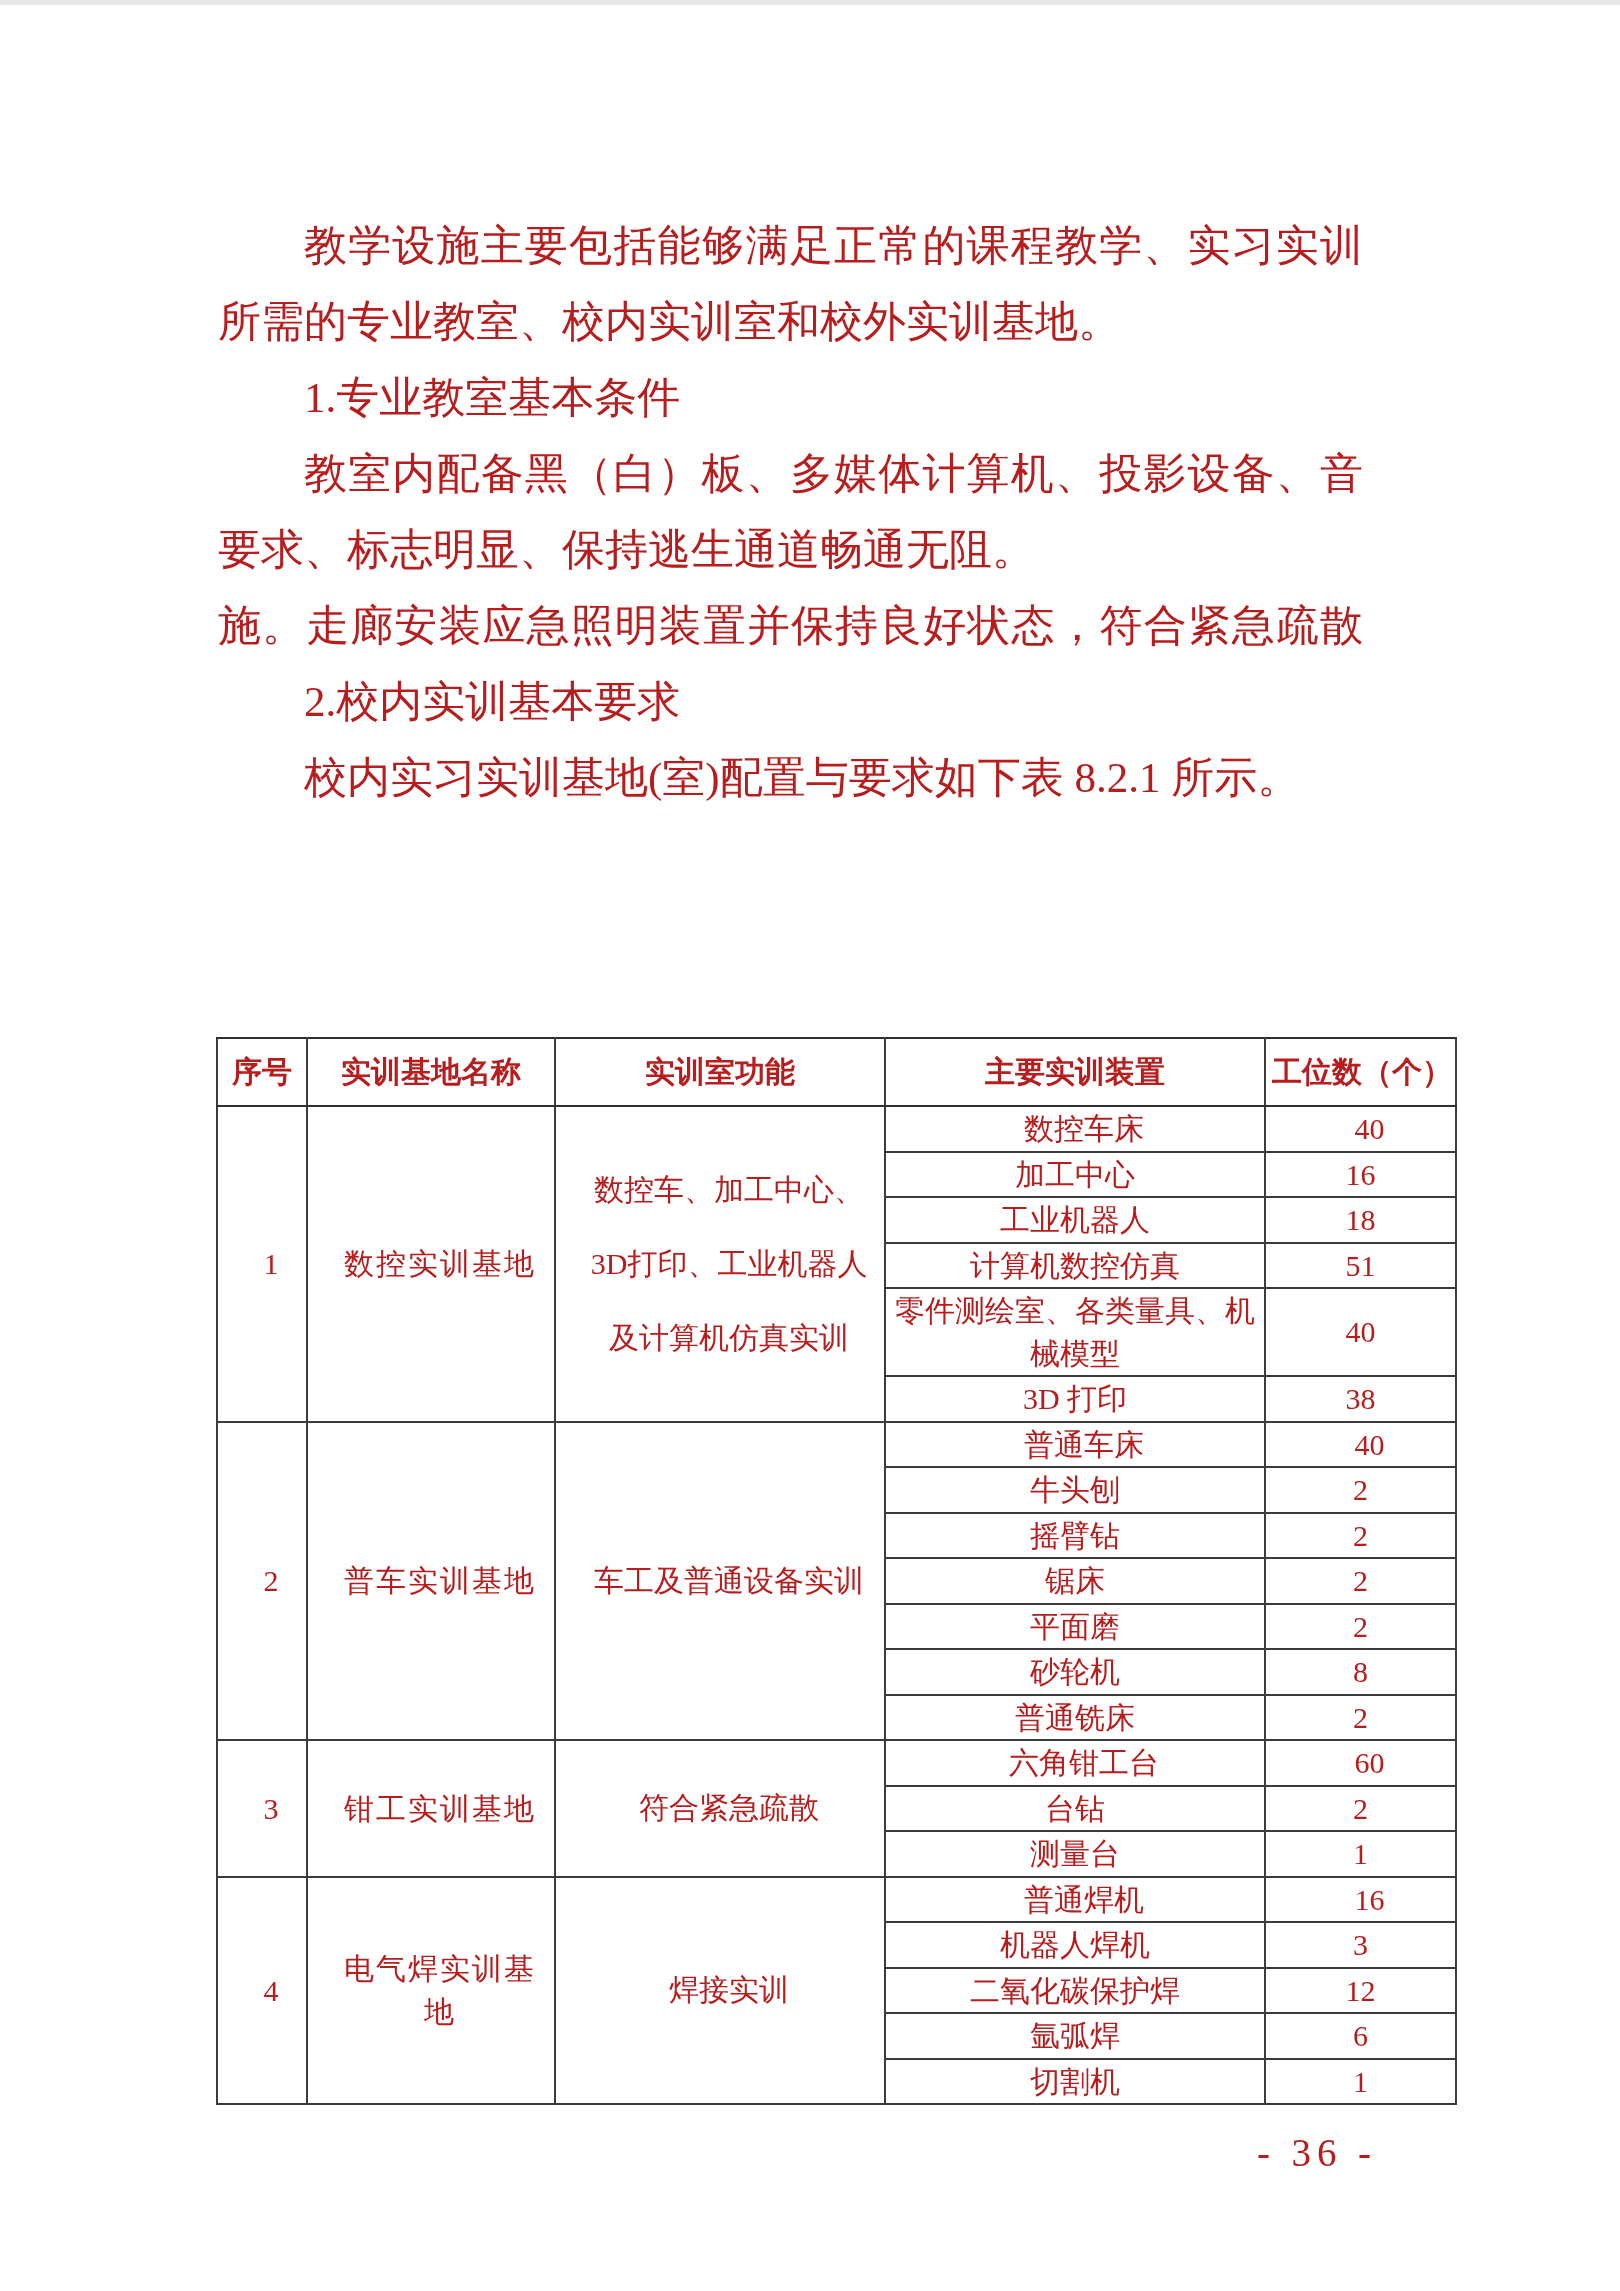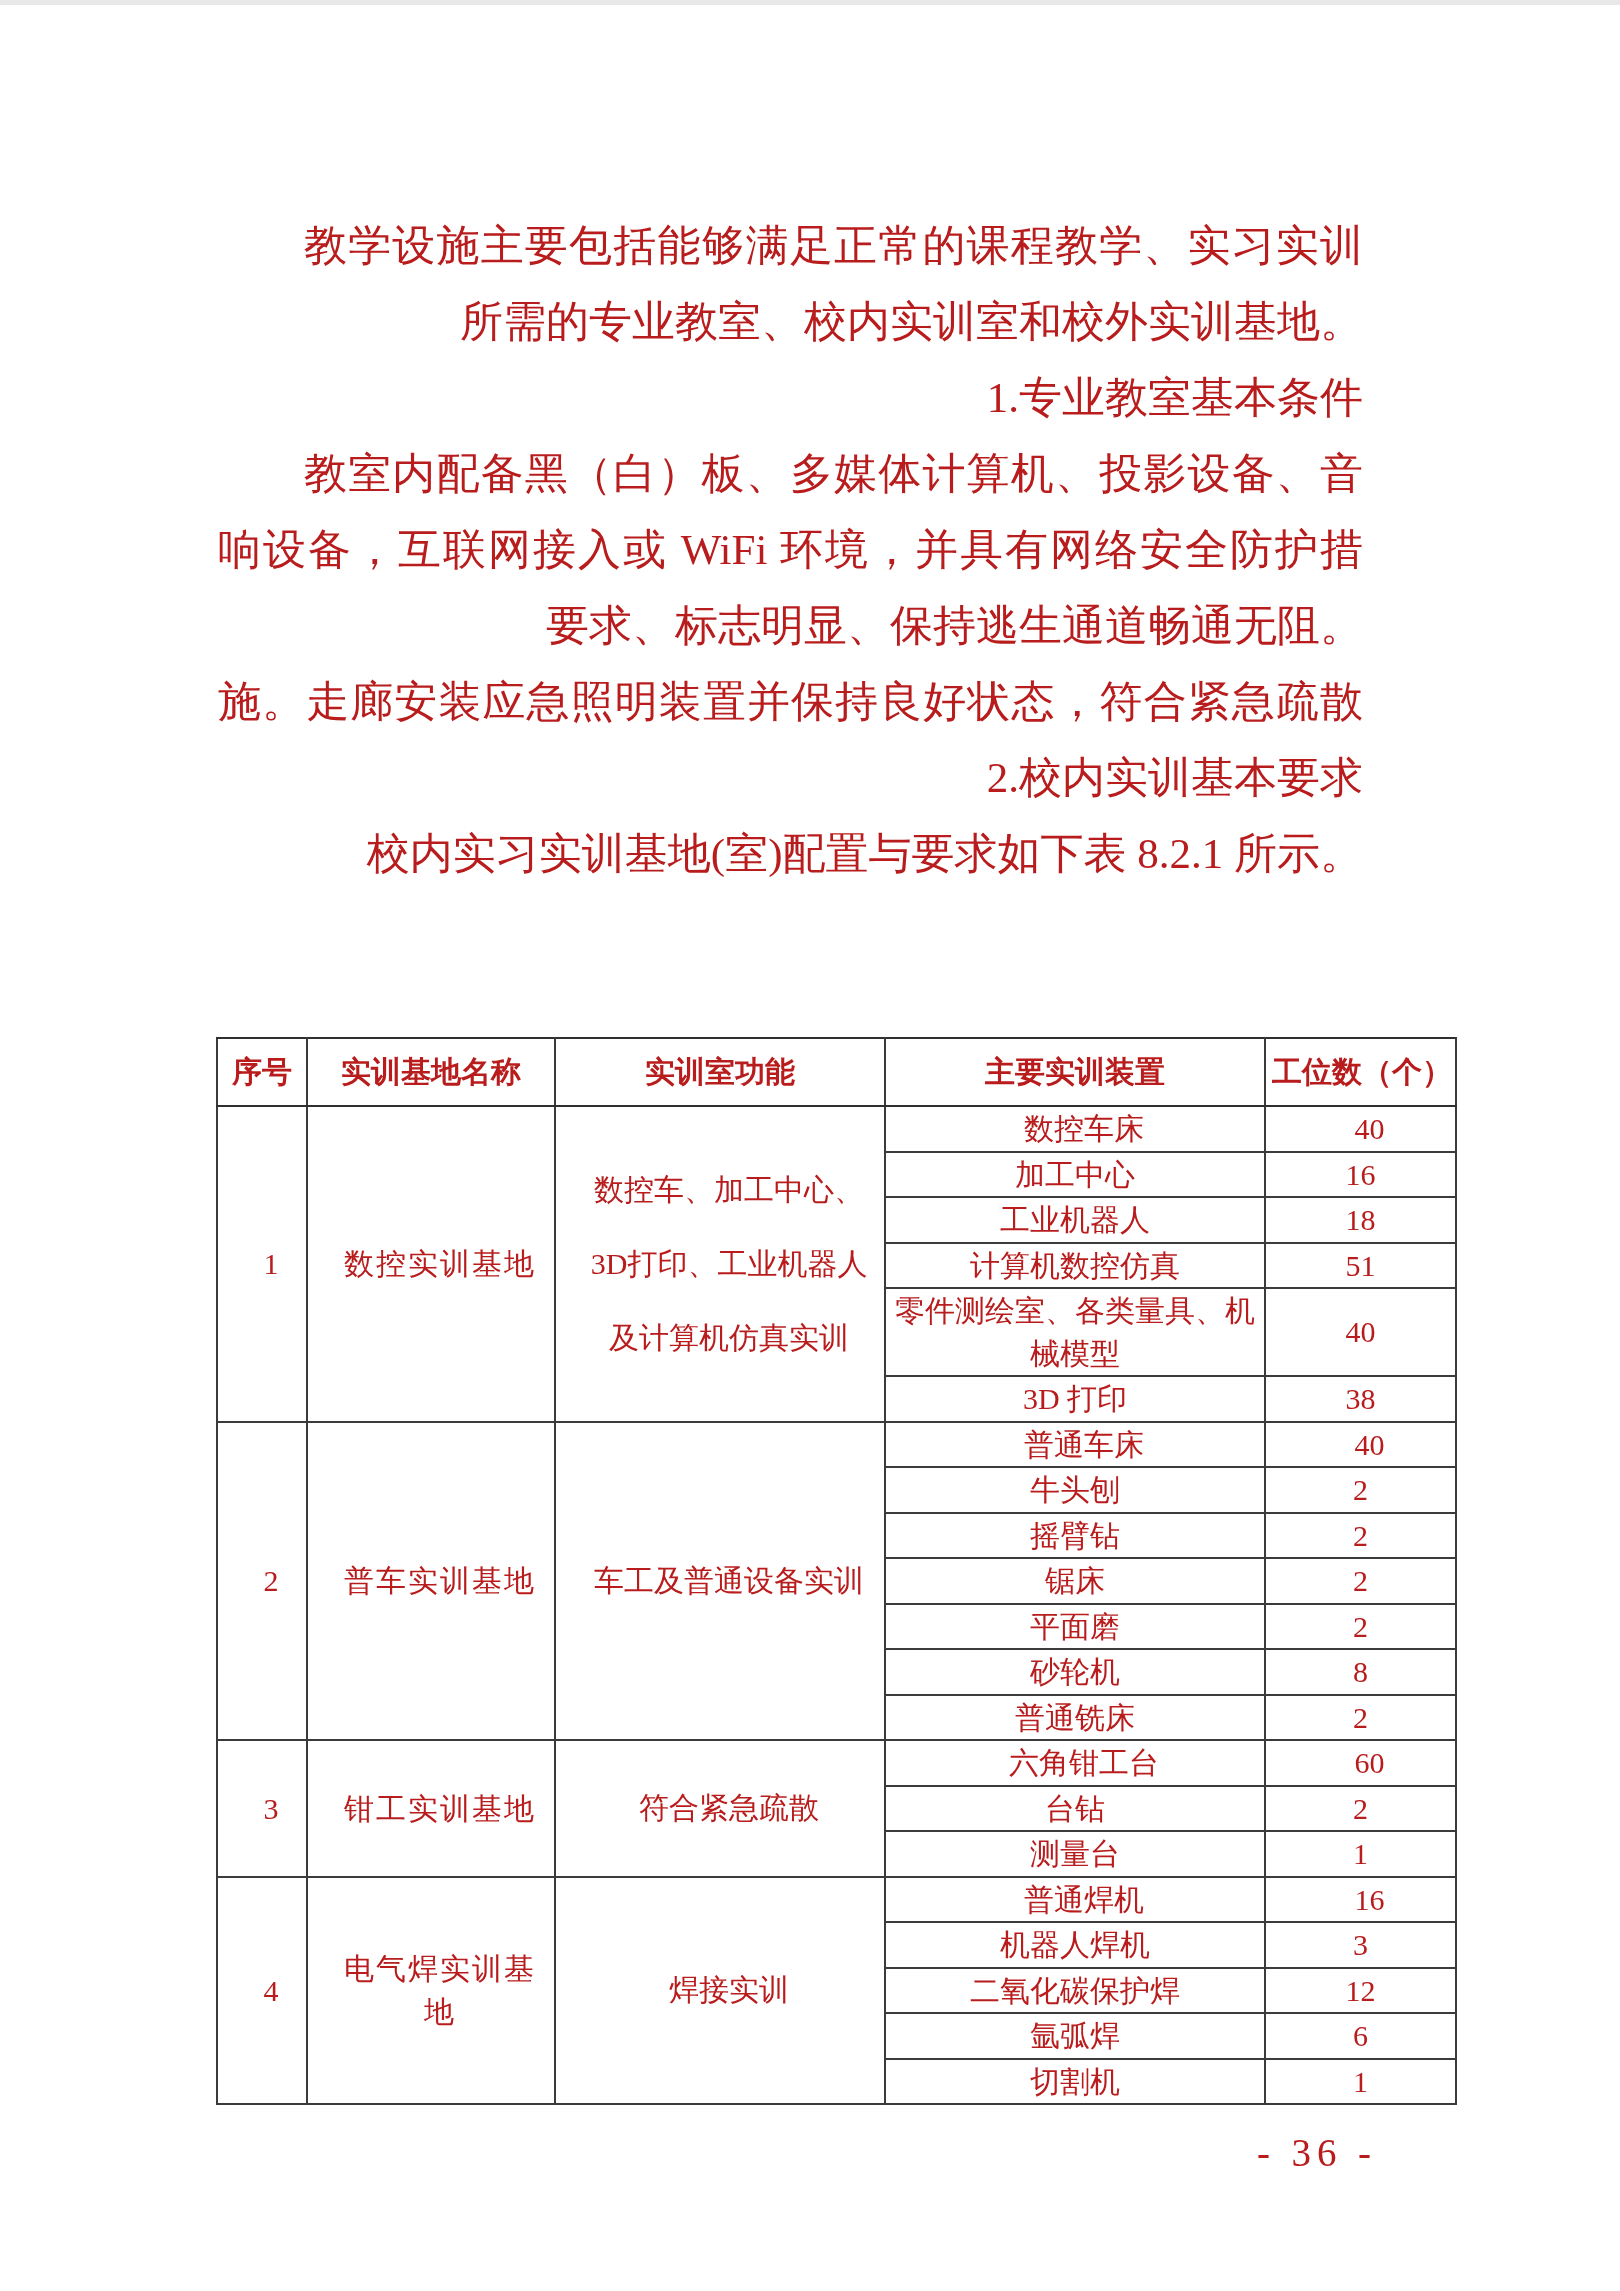--- a/index.html
+++ b/index.html
@@ -15,21 +15,21 @@
   
   #body-text{
     position:absolute;
     left:218px;top:203px;
     width:1145px;
     font-size:43px;
     line-height:76px;
   }
   .tline{
     white-space:nowrap;
-    text-align:right;
+    text-align:left;
   }
   .tline.just{
     white-space:normal;
     text-align:justify;
     text-align-last:justify;
   }
   .tline.ind{padding-left:86px;}
   
   #facilities-table{
     position:absolute;
@@ -75,21 +75,20 @@
 </head>
 <body>
 
 <div id="page">
 
   <div id="body-text">
       <div class="tline ind just">教学设施主要包括能够满足正常的课程教学、实习实训</div>
       <div class="tline">所需的专业教室、校内实训室和校外实训基地。</div>
       <div class="tline ind">1.专业教室基本条件</div>
       <div class="tline ind just">教室内配备黑（白）板、多媒体计算机、投影设备、音</div>
-      <div class="tline just">响设备，互联网接入或 WiFi 环境，并具有网络安全防护措</div>
       <div class="tline">要求、标志明显、保持逃生通道畅通无阻。</div>
       <div class="tline just">施。走廊安装应急照明装置并保持良好状态，符合紧急疏散</div>
       <div class="tline ind">2.校内实训基本要求</div>
       <div class="tline ind">校内实习实训基地(室)配置与要求如下表 8.2.1 所示。</div>
     </div>
 
   <table id="facilities-table">
     <colgroup>
       <col style="width:90px">
       <col style="width:248px">

